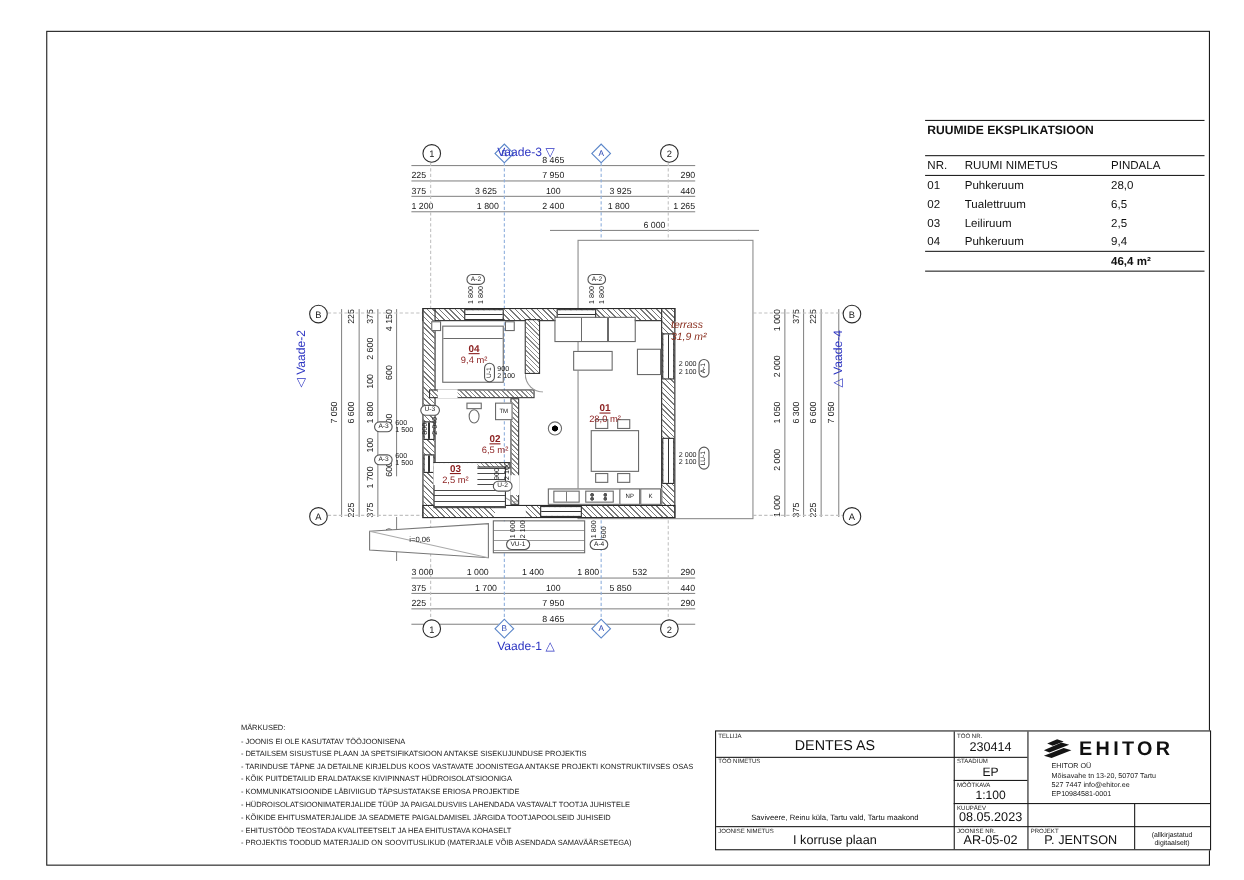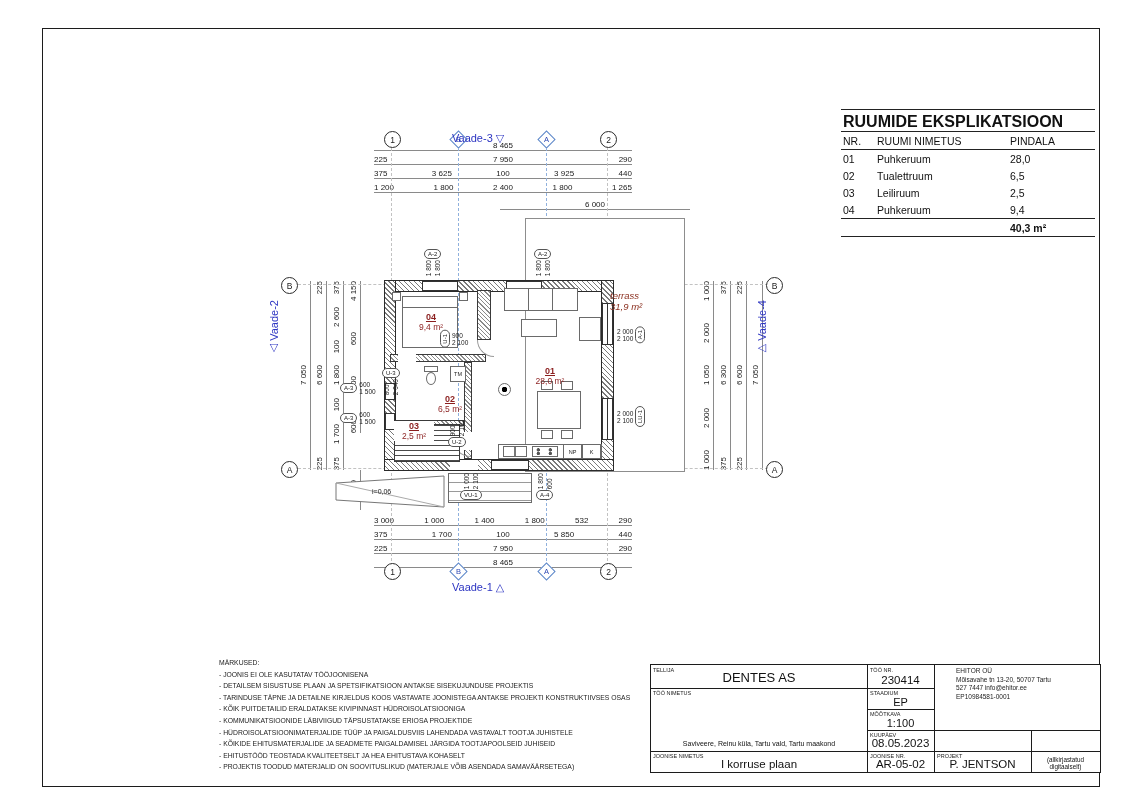--- a/index.html
+++ b/index.html
@@ -47,21 +47,21 @@
   .oval.v{writing-mode:vertical-rl;transform:rotate(180deg);padding:3px 0;}
   .nums{display:flex;flex-direction:column;line-height:7px;font-size:6.5px;white-space:nowrap;}
   .vnums{display:flex;gap:2px;font-size:6.5px;}
   .vaade{position:absolute;color:#2d35c2;font-size:11px;white-space:nowrap;z-index:6;}
   .vaade .tri{font-size:11px;}
   .vaade.vert{display:flex;flex-direction:column;align-items:center;}
   .vaade.vert .txt{writing-mode:vertical-rl;transform:rotate(180deg);}
   .ramplbl{position:absolute;font-size:7px;color:#222;z-index:5;}
   
   .expl{position:absolute;left:841px;top:109px;width:254px;font-size:10.5px;color:#111;z-index:6;background:#fff;}
-  .expl .t{font-weight:bold;font-size:16px;border-top:1px solid #222;border-bottom:1px solid #222;padding:3px 2px 0 2px;}
+  .expl .t{font-weight:bold;font-size:11px;border-top:1px solid #222;border-bottom:1px solid #222;padding:3px 2px 16px 2px;}
   .erow{display:flex;padding:2.5px 2px;}
   .erow .c1{width:34px;}.erow .c2{width:133px;}.erow .c3{width:80px;}
   .ehead{border-bottom:1px solid #222;}
   .etot{border-top:1px solid #222;border-bottom:1px solid #222;font-weight:bold;}
   
   .notes{position:absolute;left:219px;top:657px;width:430px;font-size:6.8px;line-height:11.6px;color:#1a1a1a;z-index:6;}
   .notes ul{margin:0;padding:0;list-style:none;}
   
   .tb{position:absolute;left:650px;top:664px;width:449px;height:107px;border:1.3px solid #1c1c1c;background:#fff;
       box-sizing:content-box;z-index:7;font-size:11px;color:#111;}
@@ -421,21 +421,21 @@
         <span class="c3">2,5</span>
       </div>
       <div class="erow">
         <span class="c1">04</span>
         <span class="c2">Puhkeruum</span>
         <span class="c3">9,4</span>
       </div>
     <div class="erow etot">
       <span class="c1"></span>
       <span class="c2"></span>
-      <span class="c3">40,3 m²</span>
+      <span class="c3">46,4 m²</span>
     </div>
   </div>
 
   <div class="notes">
     <div>MÄRKUSED:</div>
     <ul>
       <li>- JOONIS EI OLE KASUTATAV TÖÖJOONISENA</li>
         <li>- DETAILSEM SISUSTUSE PLAAN JA SPETSIFIKATSIOON ANTAKSE SISEKUJUNDUSE PROJEKTIS</li>
         <li>- TARINDUSE TÄPNE JA DETAILNE KIRJELDUS KOOS VASTAVATE JOONISTEGA ANTAKSE PROJEKTI KONSTRUKTIIVSES OSAS</li>
         <li>- KÕIK PUITDETAILID ERALDATAKSE KIVIPINNAST HÜDROISOLATSIOONIGA</li>
@@ -473,20 +473,28 @@
 
     <div class="lbl" style="left:2px;top:88px;">JOONISE NIMETUS</div>
     <div class="val" style="left:0;top:90px;width:216px;height:17px;font-size:11.5px;">I korruse plaan</div>
     <div class="lbl" style="left:219px;top:88px;">JOONISE NR.</div>
     <div class="val" style="left:216px;top:90px;width:67px;height:17px;font-size:11.5px;">AR-05-02</div>
     <div class="lbl" style="left:286px;top:88px;">PROJEKT</div>
     <div class="val" style="left:283px;top:90px;width:97px;height:17px;font-size:11.5px;">P. JENTSON</div>
     <div class="val" style="left:380px;top:88px;width:69px;height:19px;font-size:6.3px;">(allkirjastatud digitaalselt)</div>
 
     <div class="logo">
+      <div class="logorow">
+        <svg width="30" height="19">
+          <path d="M3 16 L21 9 L28 11 L10 18 Z" fill="#141414"></path>
+          <path d="M3 11 L19 4 L26 6 L8 13 Z" fill="#141414"></path>
+          <path d="M6 5 L15 1 L21 3 L11 7 Z" fill="#141414"></path>
+        </svg>
+        <span class="logoname">EHITOR</span>
+      </div>
       <div class="firm">
         <div>EHITOR OÜ</div>
         <div>Mõisavahe tn 13-20, 50707 Tartu</div>
         <div>527 7447   info@ehitor.ee</div>
         <div>EP10984581-0001</div>
       </div>
     </div>
   </div>
 </div>
 

